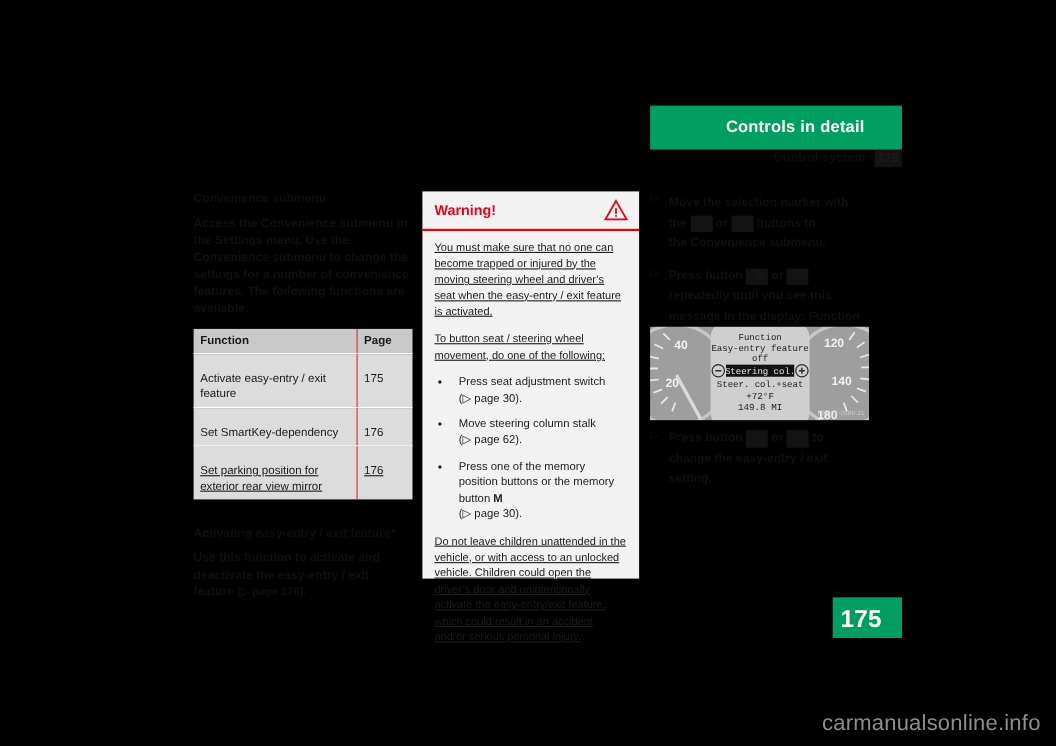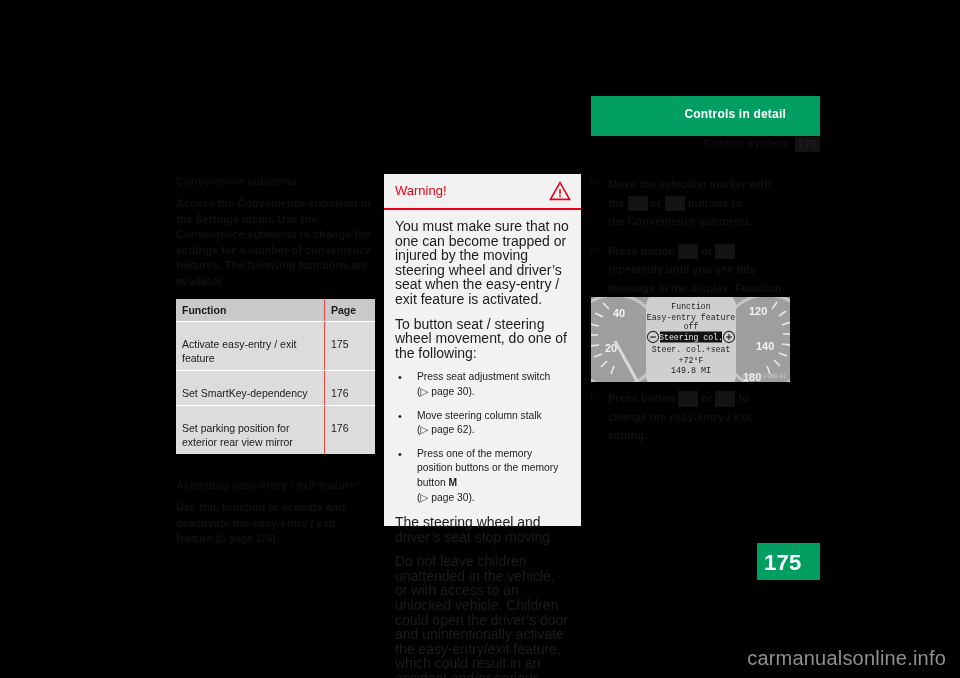--- a/index.html
+++ b/index.html
@@ -30,21 +30,21 @@
     width: 229px;
     height: 40px;
     background: #009e60;
     box-sizing: border-box;
   }
   .chapter-header-label {
     position: absolute;
     right: 34px;
     top: 11px;
     color: #ffffff;
-    font-size: 12px;
+    font-size: 15px;
     font-weight: bold;
     letter-spacing: 0.2px;
     white-space: nowrap;
   }
 
   .section-subheader {
     position: absolute;
     left: 591px;
     top: 137px;
     width: 229px;
@@ -149,20 +149,21 @@
     vertical-align: top;
     line-height: 14px;
   }
   .func-table td.page-col,
   .func-table th.page-col {
     width: 38px;
     border-left: 1px solid #ef4444;
   }
   .func-table tr:last-child td {
     border-bottom: none;
+    text-decoration: underline;
   }
 
   .lower-left-block {
     margin-top: 24px;
   }
 
   
   .warning-box {
     position: absolute;
     left: 384px;
@@ -177,37 +178,38 @@
     height: 36px;
     border-bottom: 2px solid #ec0016;
     box-sizing: border-box;
   }
   .warning-title {
     position: absolute;
     left: 11px;
     top: 9px;
     color: #ec0016;
     font-size: 13px;
-    font-weight: normal;
+    font-weight: bold;
   }
   .warning-icon {
     position: absolute;
     right: 10px;
     top: 7px;
     width: 22px;
     height: 20px;
   }
   .warning-body {
     padding: 9px 11px 0 11px;
   }
   .warning-body p {
     color: #1c1c1c;
-    font-size: 14px;
+    font-size: 10px;
     line-height: 14.6px;
     margin: 0 0 10px 0;
+    text-decoration: underline;
   }
   .warning-list {
     list-style: none;
     margin: 0 0 10px 0;
     padding: 0;
   }
   .warning-list li {
     position: relative;
     padding-left: 22px;
     color: #1c1c1c;
@@ -392,21 +394,20 @@
           <span>Move steering column stalk</span><br>
           <span class="pg-ref">(▷ page 62).</span>
         </li>
         <li>
           <span class="bullet">•</span>
           <span>Press one of the memory position buttons or the memory button </span><span class="mem-btn">M</span><br>
           <span class="pg-ref">(▷ page 30).</span>
         </li>
       </ul>
 
-      <p>The steering wheel and driver’s seat stop moving.</p>
 
       <p>Do not leave children unattended in the vehicle, or with access to an unlocked vehicle. Children could open the driver’s door and unintentionally activate the easy-entry/exit feature, which could result in an accident and/or serious personal injury.</p>
     </div>
   </div>
 
   <div class="col-right">
 
     <div class="step">
       <span class="step-marker">▷</span>
       <span class="step-text">

